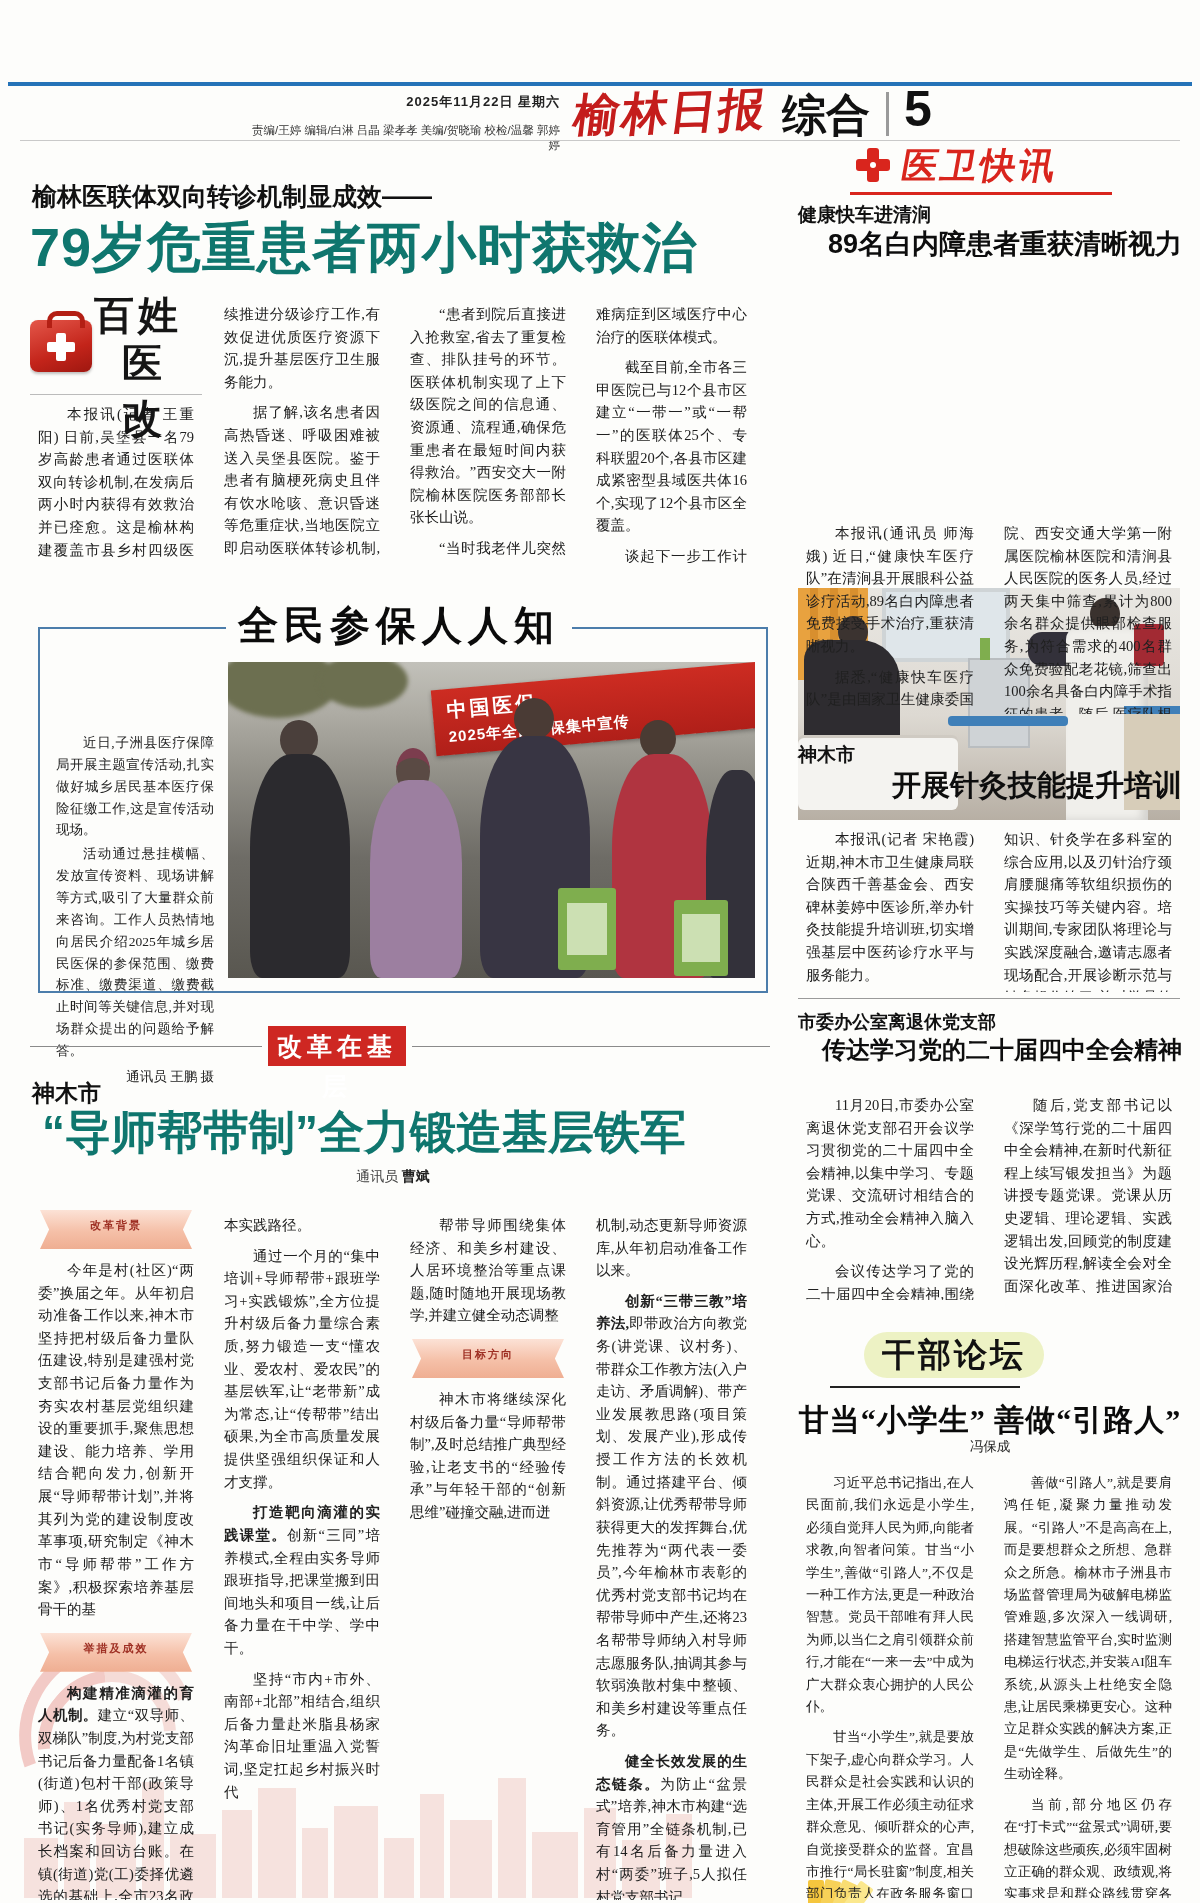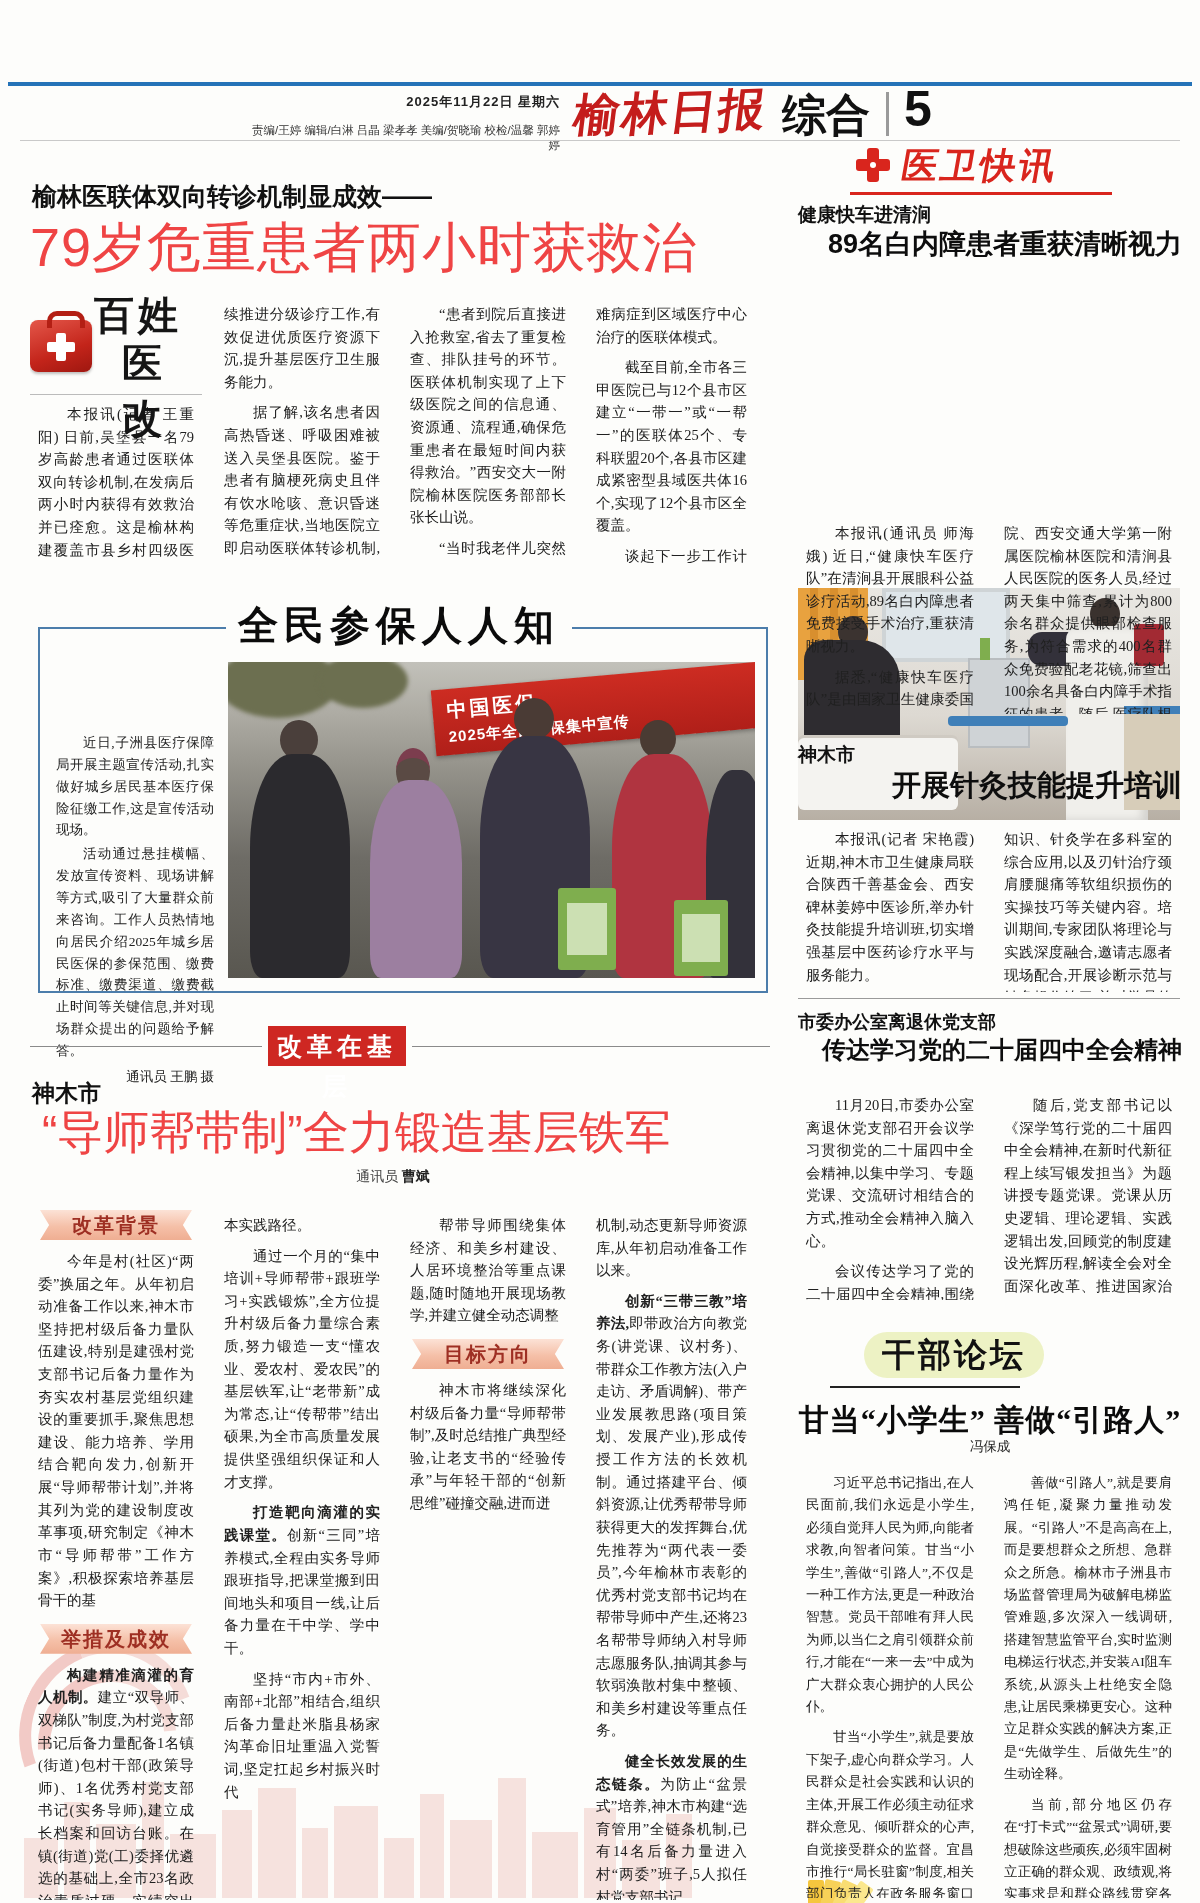--- a/index.html
+++ b/index.html
@@ -15,21 +15,21 @@
             font-family:"Liberation Serif","DejaVu Serif",serif;letter-spacing:2px;}
   .sectionlabel{font-size:44px;font-weight:900;font-family:"Liberation Sans","DejaVu Sans",sans-serif;color:#111;}
   .pagenum{font-size:50px;font-weight:900;font-family:"Liberation Sans","DejaVu Sans",sans-serif;color:#111;}
   .vline{background:#9a9a9a;}
   .hrule{background:#c9c9c9;}
   
   .coltext p{margin:8px;font-size:14.5px;line-height:1.56;text-align:justify;text-indent:2em;color:#202020;}
   .coltext p.cont{text-indent:0;}
   .coltext{overflow:hidden;}
   .kicker{font-family:"Liberation Sans","DejaVu Sans",sans-serif;font-weight:700;color:#111;}
-  .bighead{font-family:"Liberation Sans","DejaVu Sans",sans-serif;font-weight:400;color:#ef4444;}
+  .bighead{font-family:"Liberation Sans","DejaVu Sans",sans-serif;font-weight:700;color:#0f766e;}
   
   .bx-logo{height:102px;border-bottom:1px solid #bbb;margin-bottom:8px;position:relative;}
   .aidkit{position:absolute;left:0;top:28px;width:62px;height:52px;background:linear-gradient(160deg,#e4574a,#c3241a 60%,#9e1710);border-radius:8px;box-shadow:0 2px 3px rgba(0,0,0,.25);}
   .aidkit:before{content:"";position:absolute;left:17px;top:-9px;width:28px;height:12px;border:5px solid #b31f14;border-bottom:none;border-radius:10px 10px 0 0;}
   .aidkit .cv{position:absolute;left:26px;top:13px;width:10px;height:28px;background:#fff;border-radius:2px;}
   .aidkit .ch{position:absolute;left:17px;top:22px;width:28px;height:10px;background:#fff;border-radius:2px;}
   .bx-t1{position:absolute;left:64px;top:-4px;font-size:40px;font-weight:900;letter-spacing:4px;color:#151515;}
   .bx-t2{position:absolute;left:92px;top:44px;font-size:40px;font-weight:900;letter-spacing:4px;color:#151515;}
   
   .bluebox{border:2px solid #4c7dab;}
@@ -75,22 +75,22 @@
   .forumhead{font-size:30px;font-weight:800;text-align:center;letter-spacing:1px;color:#0b0b0b;}
   .forumauthor{font-size:13.5px;text-align:center;color:#222;}
   .forumtext p{font-size:13.5px;line-height:1.66;}
   
   .redbar{background:#ce2722;color:#fff;text-align:center;font-family:"Liberation Sans","DejaVu Sans",sans-serif;
           font-weight:700;font-size:25px;letter-spacing:5px;line-height:40px;}
   .flank{background:#8a8a8a;}
   .byline{text-align:center;font-size:14px;color:#222;}
   .byline .role{color:#444;}
   .byline .name{font-weight:bold;font-family:"Liberation Sans","DejaVu Sans",sans-serif;}
-  .ribbon{width:152px;height:30px;margin:4px auto 10px auto;line-height:30px;text-align:center;
-          font-family:"Liberation Sans","DejaVu Sans",sans-serif;font-weight:700;font-size:20px;color:#9e2f23;
+  .ribbon{width:152px;height:39px;margin:4px auto 10px auto;line-height:30px;text-align:center;
+          font-family:"Liberation Sans","DejaVu Sans",sans-serif;font-weight:700;font-size:11px;color:#9e2f23;
           background:linear-gradient(180deg,#fce2d6 0%,#f5c0a8 55%,#efae92 100%);
           clip-path:polygon(0% 0%,100% 0%,94% 50%,100% 100%,0% 100%,6% 50%);letter-spacing:2px;}
   .coltext b{font-weight:bold;}
   
   .skyline{display:flex;align-items:flex-end;gap:6px;opacity:.5;}
   .skyline i{display:block;background:#f0c9c3;}
   .swoosh{border:12px solid transparent;border-left-color:rgba(214,74,62,.28);border-top-color:rgba(214,74,62,.18);
           border-radius:50%;}
 </style>
 </head>

